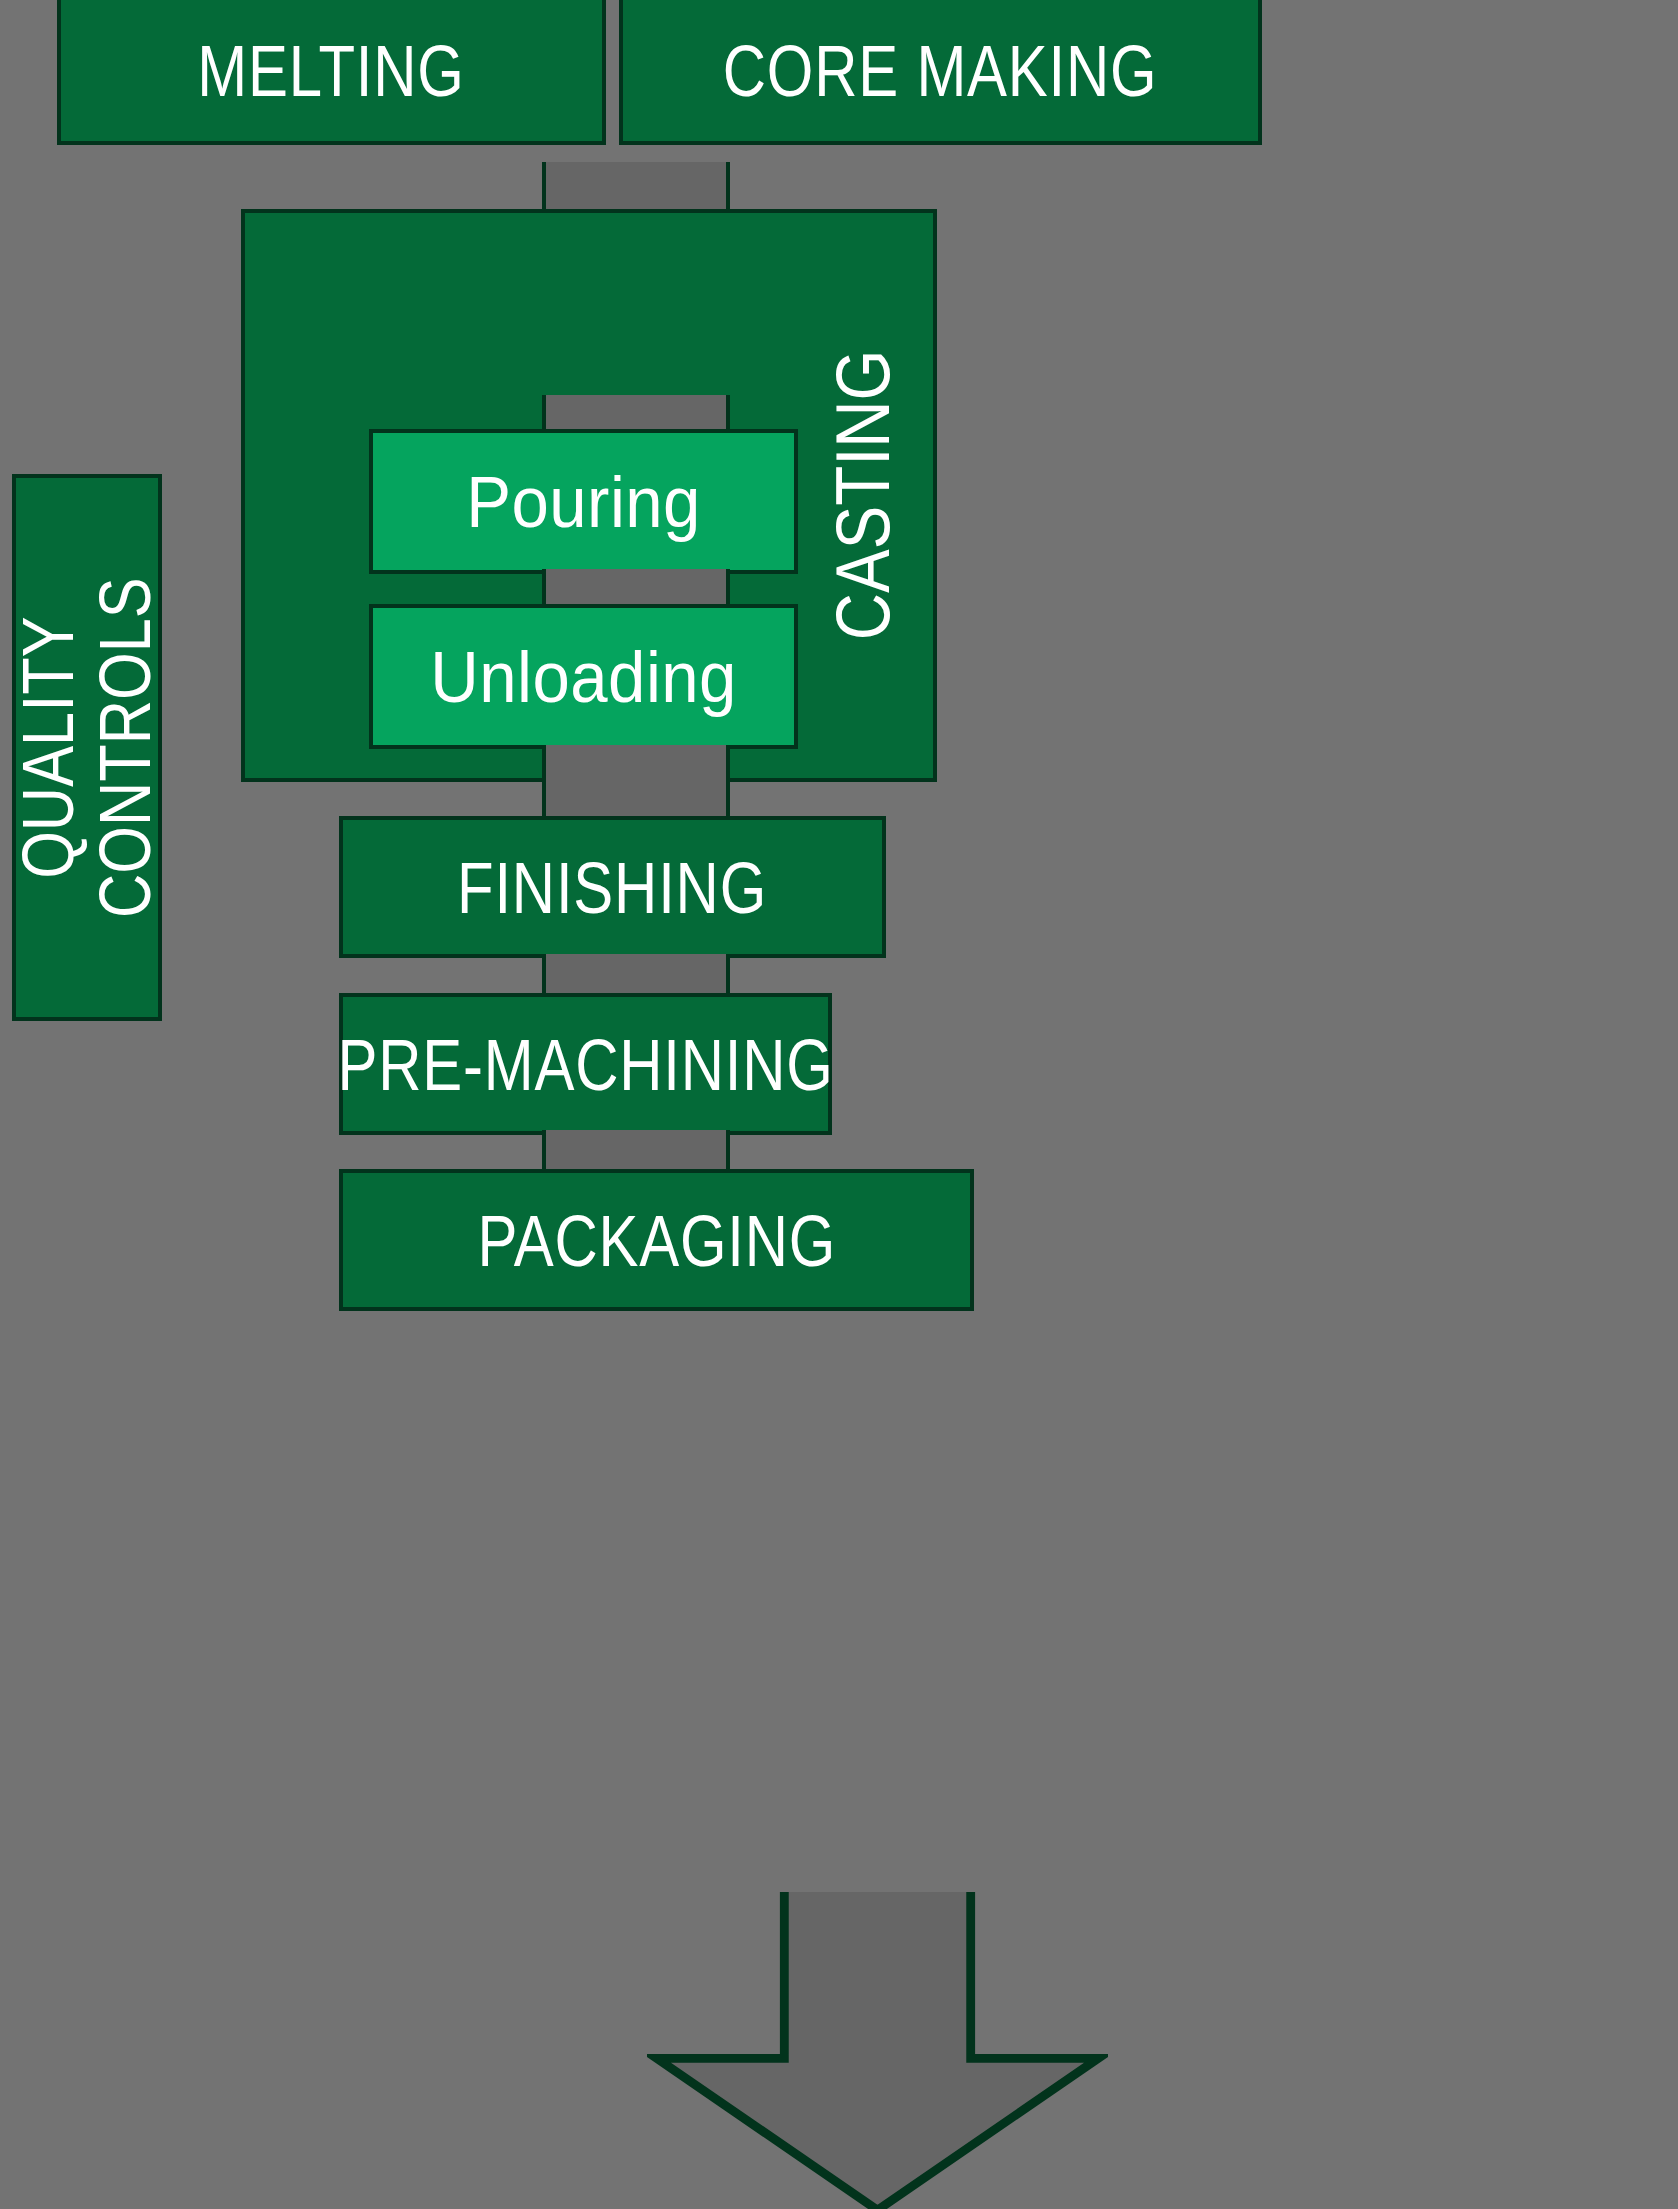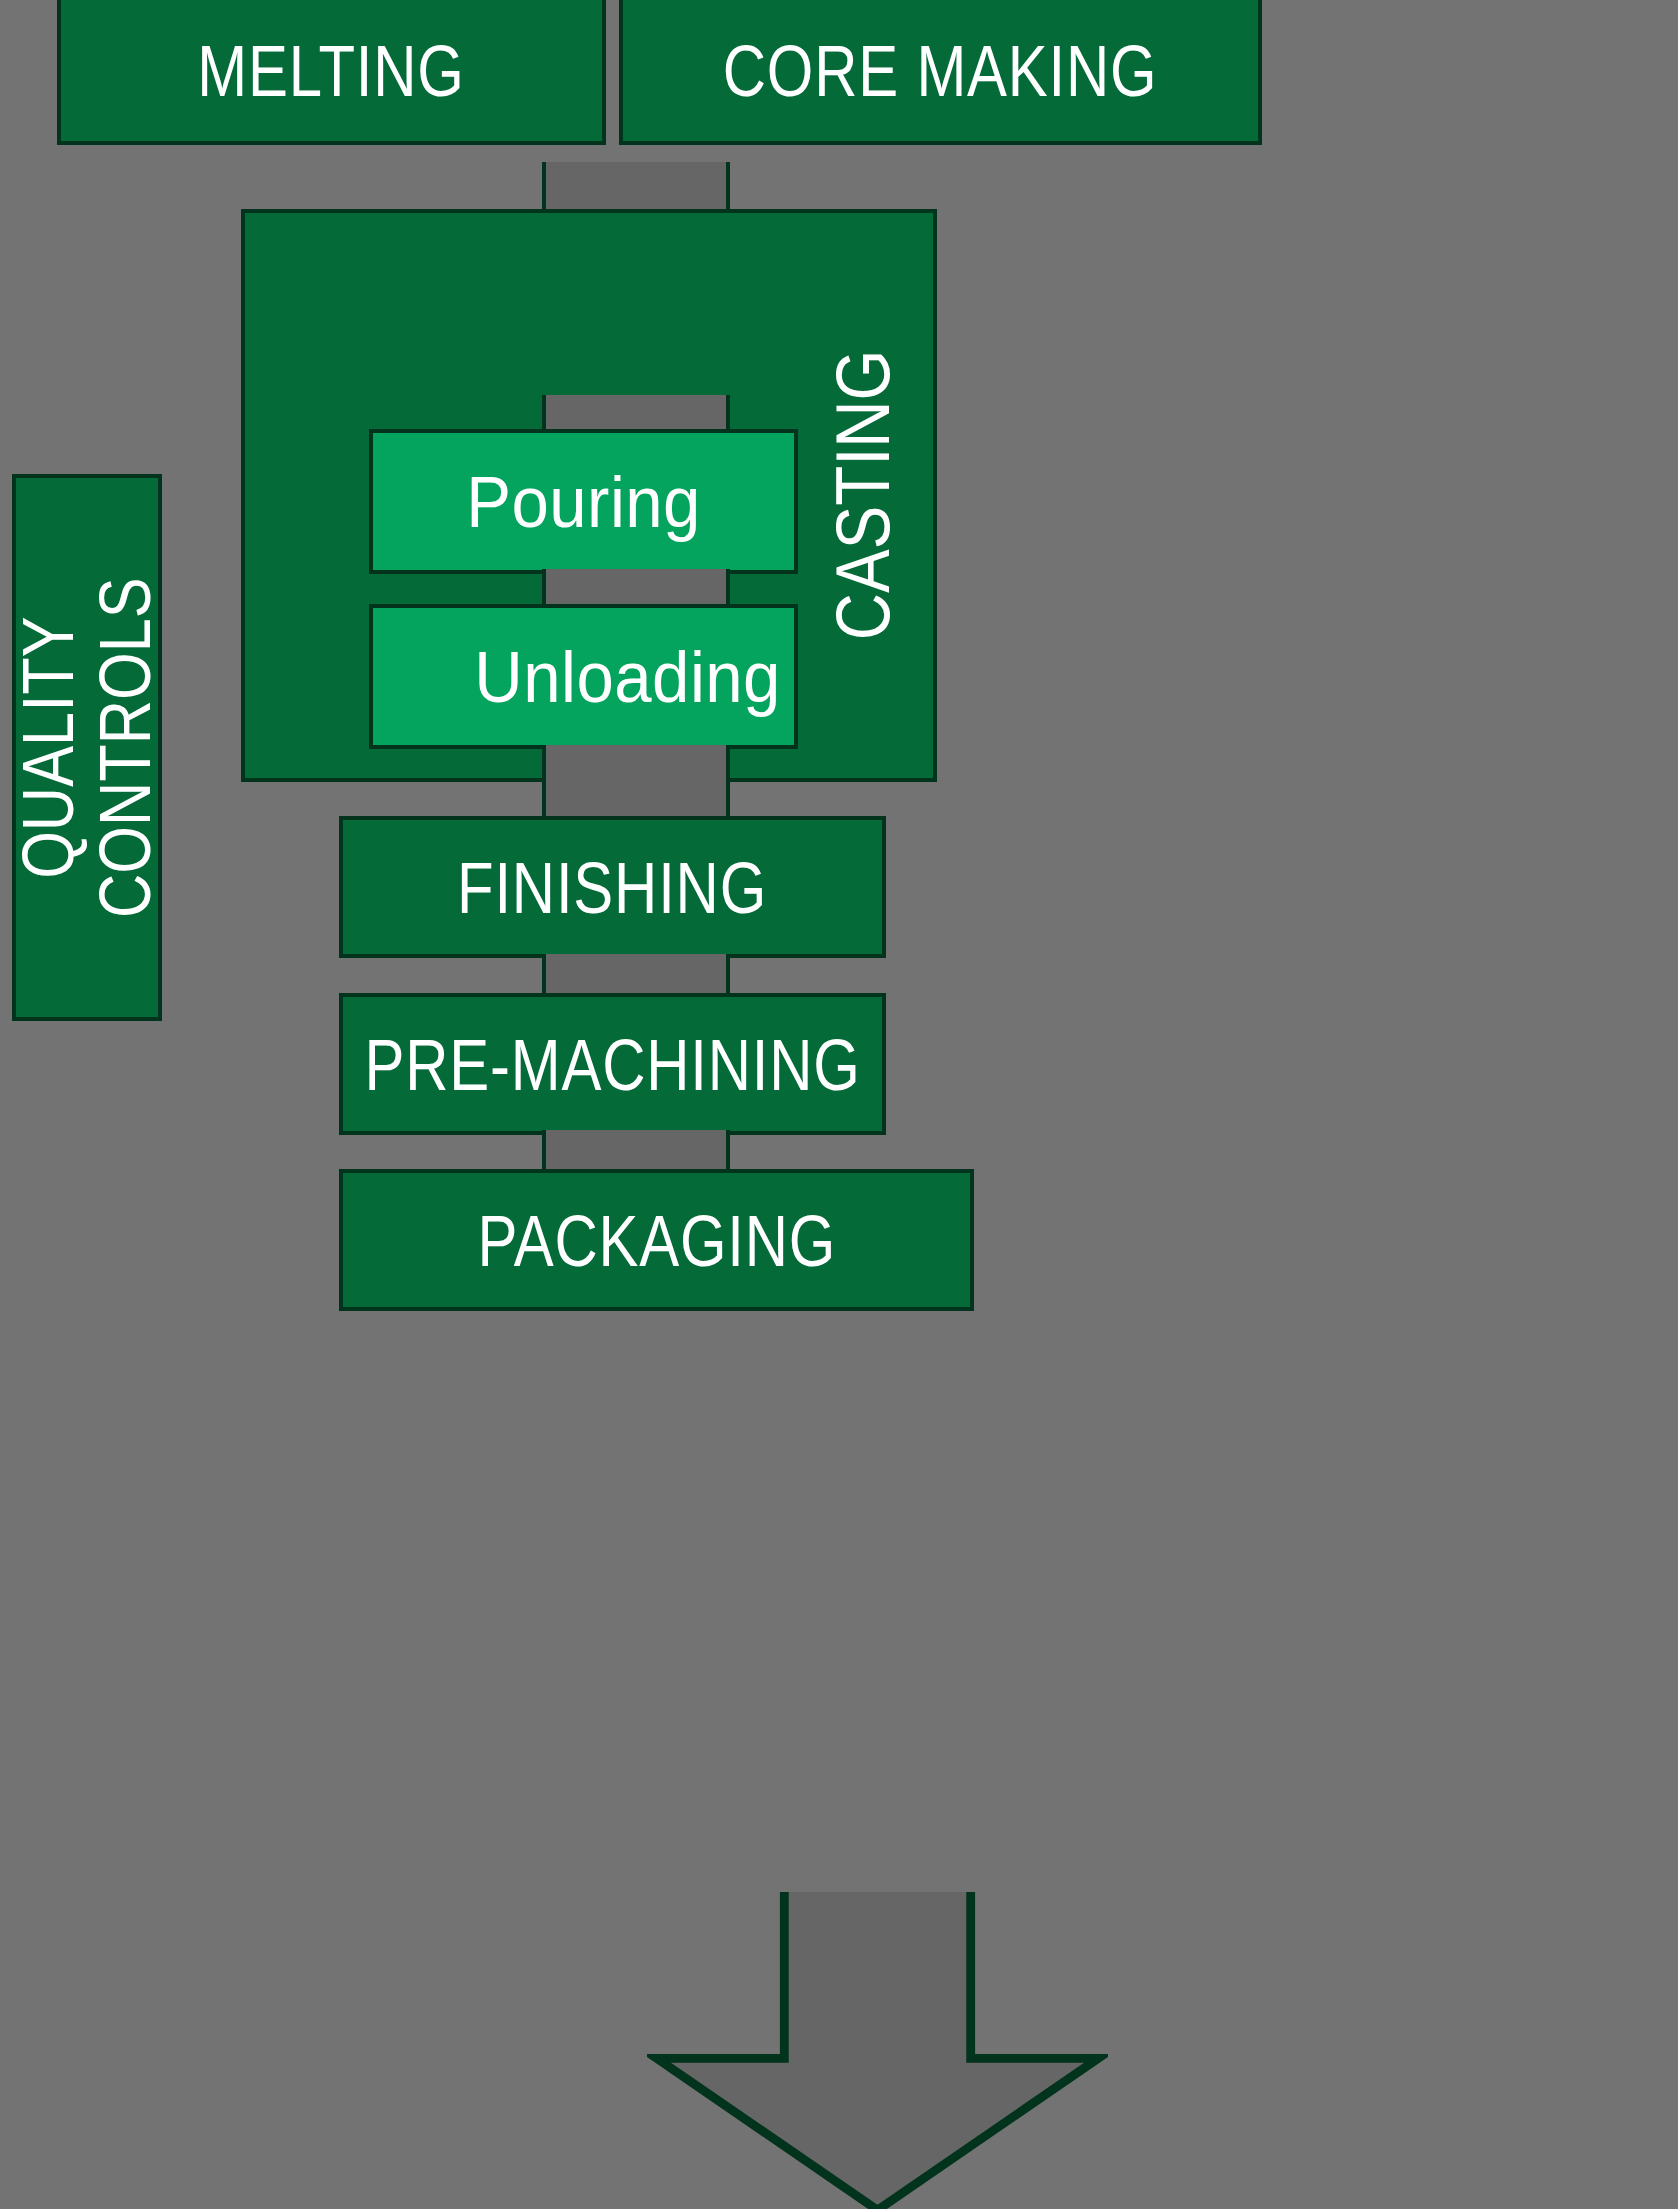--- a/index.html
+++ b/index.html
@@ -128,38 +128,38 @@
 
 
   <div class="connector" style="left:542px; top:395px; width:188px; height:37px;"></div>
 
   <div class="box bright" style="left:369px; top:429px; width:429px; height:145px;">
     <span class="label-mixed">Pouring</span>
   </div>
 
   <div class="connector" style="left:542px; top:569px; width:188px; height:37px;"></div>
 
-  <div class="box bright" style="left:369px; top:604px; width:429px; height:145px;justify-content:flex-end;">
+  <div class="box bright" style="left:369px; top:604px; width:429px; height:145px;">
     <span class="label-mixed">Unloading</span>
   </div>
 
   <div class="connector" style="left:542px; top:745px; width:188px; height:76px;"></div>
 
   <div class="vlabel" style="left:11.8px; top:474px; width:150px; height:547px;">
     <span class="vtext">QUALITY
 CONTROLS</span>
   </div>
 
   <div class="box dark" style="left:339px; top:816px; width:547px; height:142px;">
     <span class="label-main">FINISHING</span>
   </div>
 
   <div class="connector" style="left:542px; top:954px; width:188px; height:44px;"></div>
 
-  <div class="box dark" style="left:339px; top:993px; width:547px; height:142px;align-items:center;">
+  <div class="box dark" style="left:339px; top:993px; width:493px; height:142px;align-items:center;">
     <span class="label-main">PRE-MACHINING</span>
   </div>
 
   <div class="connector" style="left:542px; top:1130px; width:188px; height:44px;"></div>
 
   <div class="box dark" style="left:339px; top:1169px; width:635px; height:142px;">
     <span class="label-main">PACKAGING</span>
   </div>
 
   <svg id="flow-arrow" viewBox="0 0 470 330" preserveAspectRatio="none">

